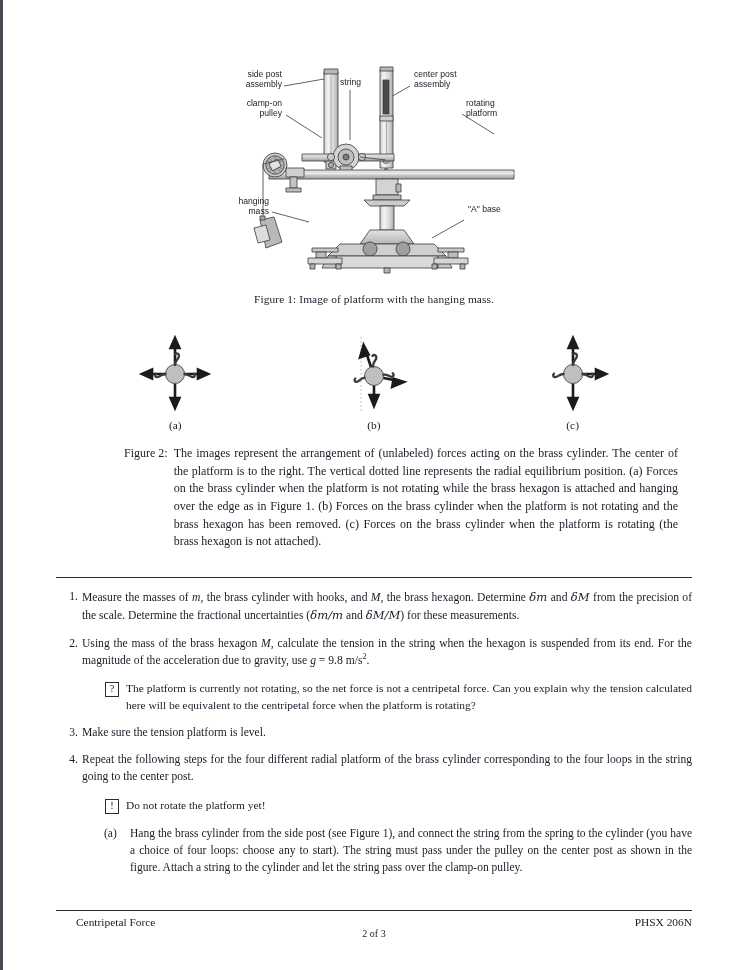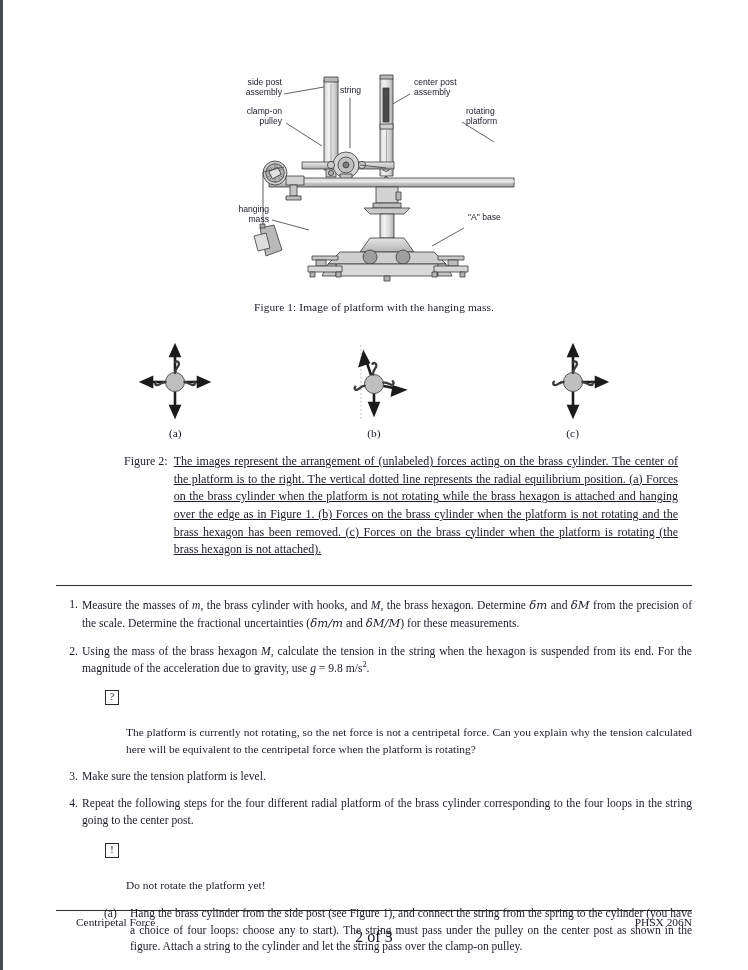--- a/index.html
+++ b/index.html
@@ -20,21 +20,21 @@
     position: absolute;
     left: 0; top: 0;
     width: 3px; height: 970px;
     background: #474b52;
   }
   .page {
     position: absolute;
     left: 0; top: 0;
     width: 748px; height: 970px;
     box-sizing: border-box;
-    padding: 16px 56px;
+    padding: 8px 56px;
   }
 
   
   .fig1-wrap {
     margin: 0 auto;
     padding-top: 52px;
     width: 400px;
   }
   .fig1-svg { display: block; }
 
@@ -61,21 +61,21 @@
 
   .fig2-caption {
     margin: 14px 14px 0 68px;
     font-size: 12px;
     line-height: 1.47;
     text-align: justify;
     display: flex;
     gap: 6px;
   }
   .fig2-caption .lead { white-space: nowrap; }
-  .fig2-caption .body { text-align: justify; text-decoration: underline; }
+  .fig2-caption .body { text-align: justify; }
 
   
   hr.sec-rule {
     border: 0;
     border-top: 1px solid #2a2a2a;
     margin: 26px 0 9px 0;
   }
   h2.section-head {
     font-family: "Liberation Serif", serif;
     font-weight: bold;
@@ -119,21 +119,21 @@
     flex: 0 0 auto;
     border: 1px solid #2b2b2b;
     width: 12px;
     height: 13px;
     line-height: 12px;
     text-align: center;
     font-size: 10.4px;
     font-family: "Liberation Serif", serif;
     margin-top: 2px;
   }
-  .callout .ctext { flex: 1 1 auto; margin-top: 36px; }
+  .callout .ctext { flex: 1 1 auto; }
 
   
   ol.sub {
     list-style: none;
     margin: 11px 0 0 0;
     padding: 0;
     font-size: 11.5px;
     line-height: 1.46;
   }
   ol.sub > li {
@@ -164,21 +164,21 @@
     border: 0;
     border-top: 1px solid #2a2a2a;
     margin: 0 0 5px 0;
   }
   .footer-row {
     display: flex;
     justify-content: space-between;
     font-size: 11.4px;
     margin-left: 20px;
   }
-  .footer-center { position: absolute; left: 0; right: 0; text-align: center; font-size: 16px; pointer-events: none; }
+  .footer-center { position: absolute; left: 0; right: 0; text-align: center; font-size: 10px; pointer-events: none; }
   .footer-inner { position: relative; }
 </style>
 </head>
 <body>
 
 <div class="edge-strip"></div>
 
 <div class="page">
 
   <div class="fig1-wrap">

